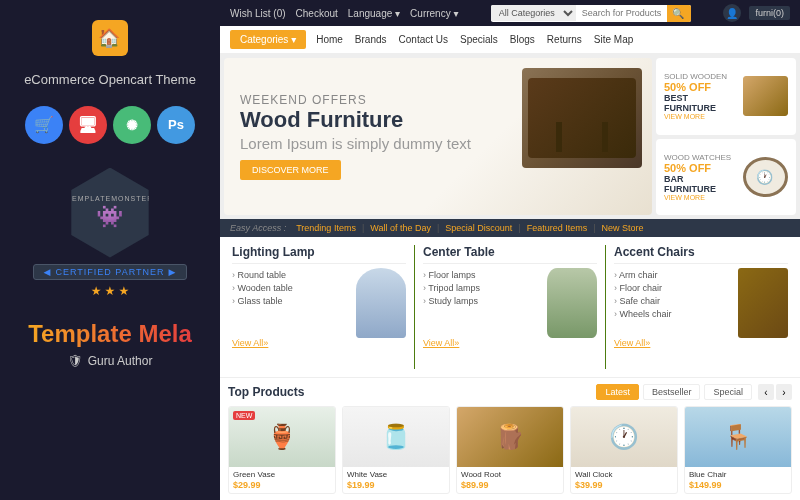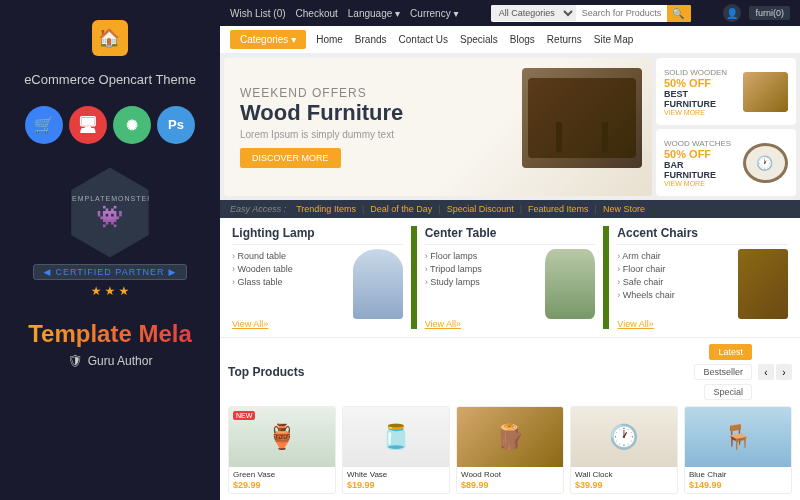--- a/index.html
+++ b/index.html
@@ -216,21 +216,21 @@
       border-radius: 4px;
       padding: 16px;
       position: relative;
       overflow: hidden;
       display: flex;
       flex-direction: column;
       justify-content: center;
     }
     .hero-weekend { font-size: 12px; color: #888; text-transform: uppercase; letter-spacing: 1px; }
     .hero-title { font-size: 22px; font-weight: bold; color: #2d3748; line-height: 1.2; }
-    .hero-sub { font-size: 10px; color: #999; margin-top: 2px; }
+    .hero-sub { font-size: 15px; color: #999; margin-top: 2px; }
     .discover-btn {
       background: #f5a623;
       color: white;
       border: none;
       border-radius: 2px;
       padding: 5px 12px;
       font-size: 9px;
       margin-top: 8px;
       cursor: pointer;
       width: fit-content;
@@ -297,21 +297,21 @@
     .categories-section {
       display: flex;
       gap: 0;
       padding: 8px 4px;
       background: white;
       flex: 1;
     }
     .cat-column {
       flex: 1;
       padding: 0 8px;
-      border-right: 6px solid #4d7c0f;
+      border-right: 1px solid #4d7c0f;
     }
     .cat-column:last-child { border-right: none; }
     .cat-header {
       font-size: 12px;
       font-weight: bold;
       color: #2d3748;
       margin-bottom: 4px;
       padding-bottom: 4px;
       border-bottom: 1px solid #eee;
     }
@@ -352,21 +352,21 @@
       padding: 6px 8px;
       border-top: 1px solid #eee;
     }
     .products-header {
       display: flex;
       justify-content: space-between;
       align-items: center;
       margin-bottom: 6px;
     }
     .products-title { font-size: 12px; font-weight: bold; color: #2d3748; }
-    .products-tabs { display: flex; gap: 4px; align-items: flex-end; flex-direction: column; }
+    .products-tabs { display: flex; gap: 4px; align-items: flex-start; }
     .prod-tab {
       font-size: 9px;
       padding: 2px 8px;
       border: 1px solid #eee;
       border-radius: 2px;
       cursor: pointer;
       color: #555;
     }
     .prod-tab.active { background: #f5a623; color: white; border-color: #f5a623; }
     .prod-nav { display: flex; gap: 2px; }
@@ -523,21 +523,21 @@
           <div class="clock-img">🕐</div>
         </div>
       </div>
     </div>
   </div>
 
   <div class="easy-access-bar">
     <span class="easy-label">Easy Access :</span>
     <span class="easy-link">Trending Items</span>
     <span class="easy-sep">|</span>
-    <span class="easy-link">Deal of the Day</span>
+    <span class="easy-link">Wall of the Day</span>
     <span class="easy-sep">|</span>
     <span class="easy-link">Special Discount</span>
     <span class="easy-sep">|</span>
     <span class="easy-link">Featured Items</span>
     <span class="easy-sep">|</span>
     <span class="easy-link">New Store</span>
   </div>
 
   <div class="categories-section">
     <div class="cat-column">

